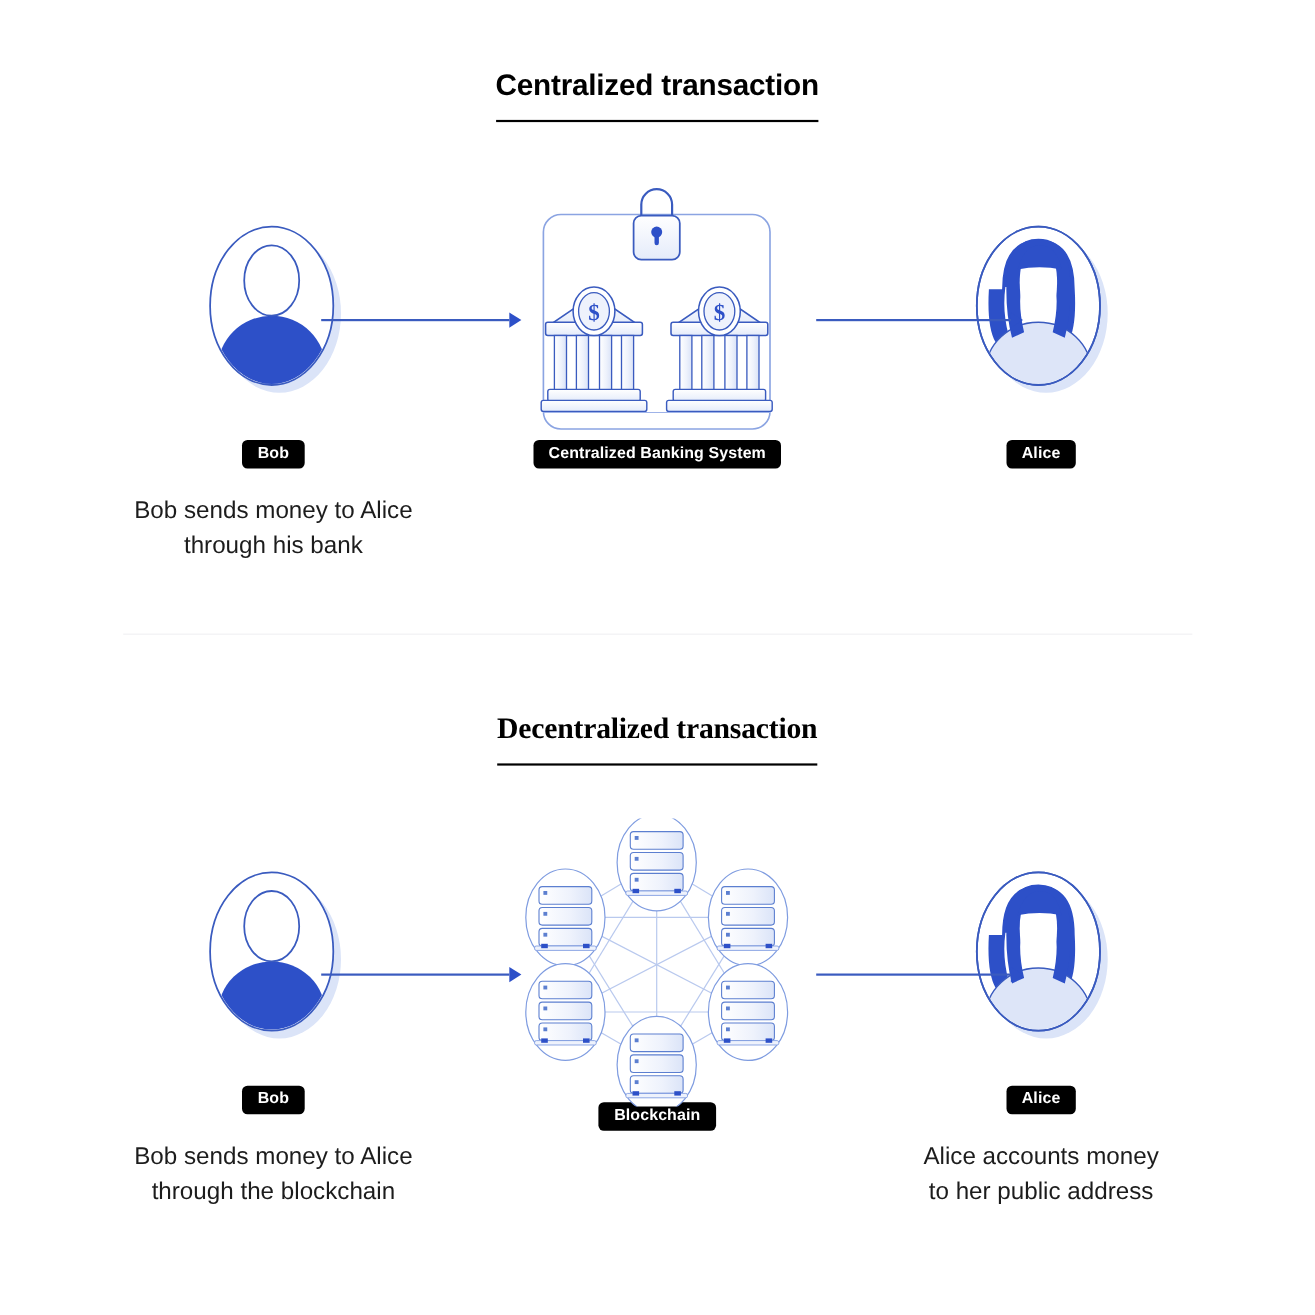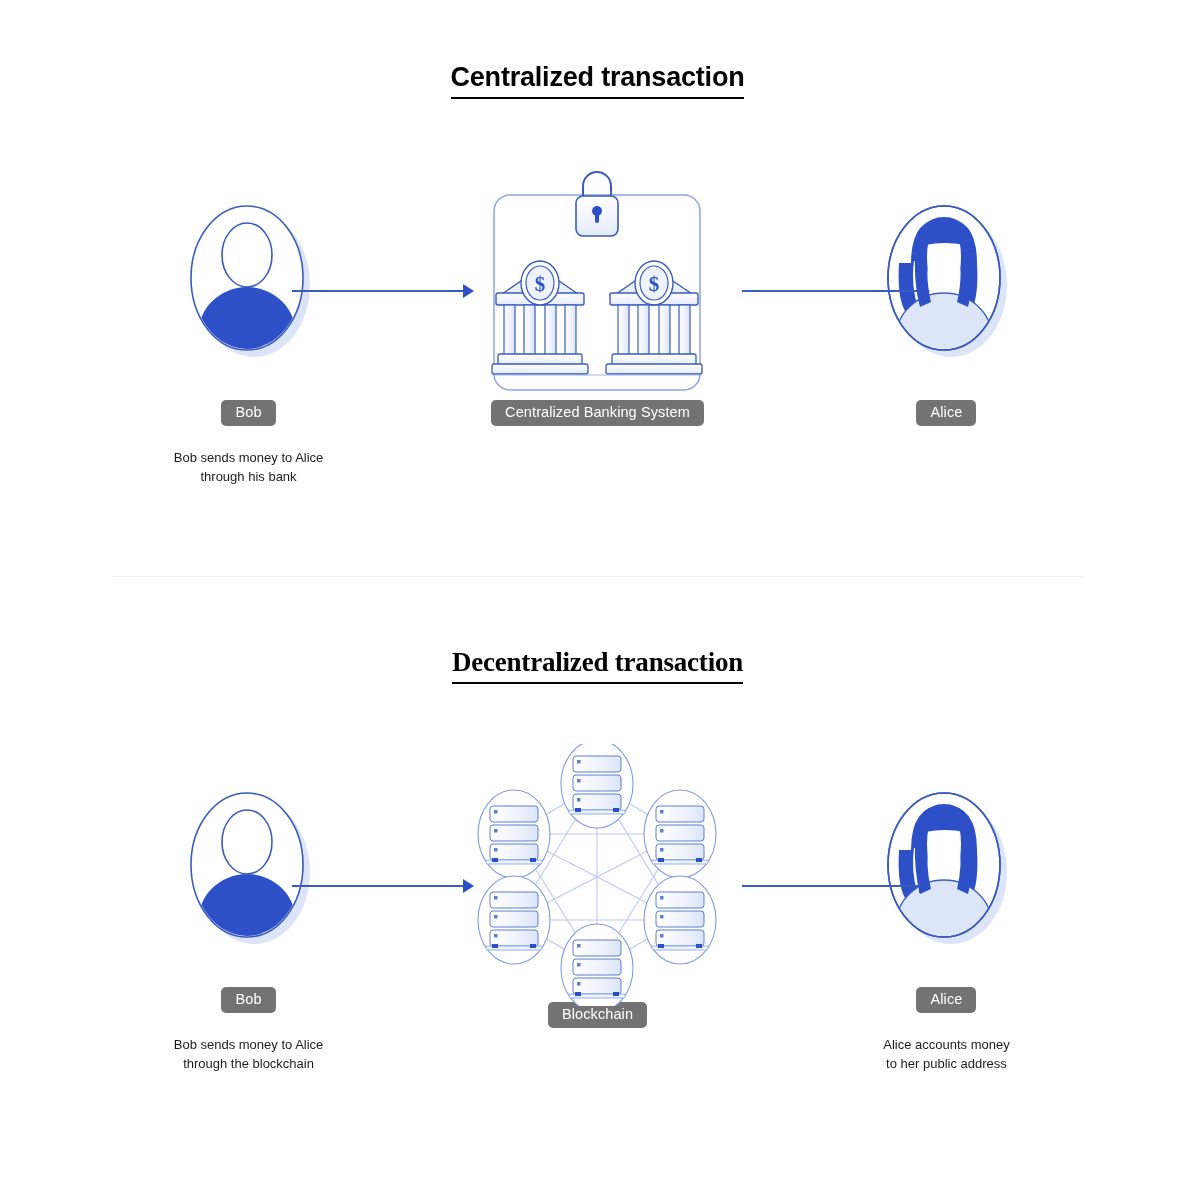--- a/index.html
+++ b/index.html
@@ -25,21 +25,21 @@
 
   .section-title {
     text-align: center;
     font-size: 27px;
     font-weight: bold;
     letter-spacing: -0.2px;
     color: #000000;
     display: block;
     margin: 0 auto;
     width: fit-content;
-    padding-bottom: 4px;
+    padding-bottom: 16px;
     border-bottom: 2.5px solid #000000;
   }
   #title-centralized-wrap { position: absolute; top: 62px; left: 0; width: 1195px; }
   #title-decentralized-wrap { position: absolute; top: 62px; left: 0; width: 1195px; font-family: Liberation Serif, serif; }
 
   .columns {
     position: absolute;
     left: 0;
     width: 1195px;
     display: flex;
@@ -57,34 +57,34 @@
 
   .art {
     height: 240px;
     display: flex;
     align-items: center;
     justify-content: center;
     position: relative;
   }
 
   .pill {
-    background: #737373;
+    background: #000000;
     color: #ffffff;
     font-size: 14.5px;
-    font-weight: normal;
+    font-weight: bold;
     border-radius: 5px;
     padding: 5px 14px 6px 14px;
     line-height: 1;
     letter-spacing: 0.1px;
     white-space: nowrap;
   }
   .caption {
     margin-top: 22px;
     text-align: center;
-    font-size: 13px;
+    font-size: 22px;
     line-height: 1.48;
     color: #1c1c1c;
     white-space: pre-line;
   }
 
   .arrow {
     position: absolute;
     height: 16px;
     display: flex;
     align-items: center;

